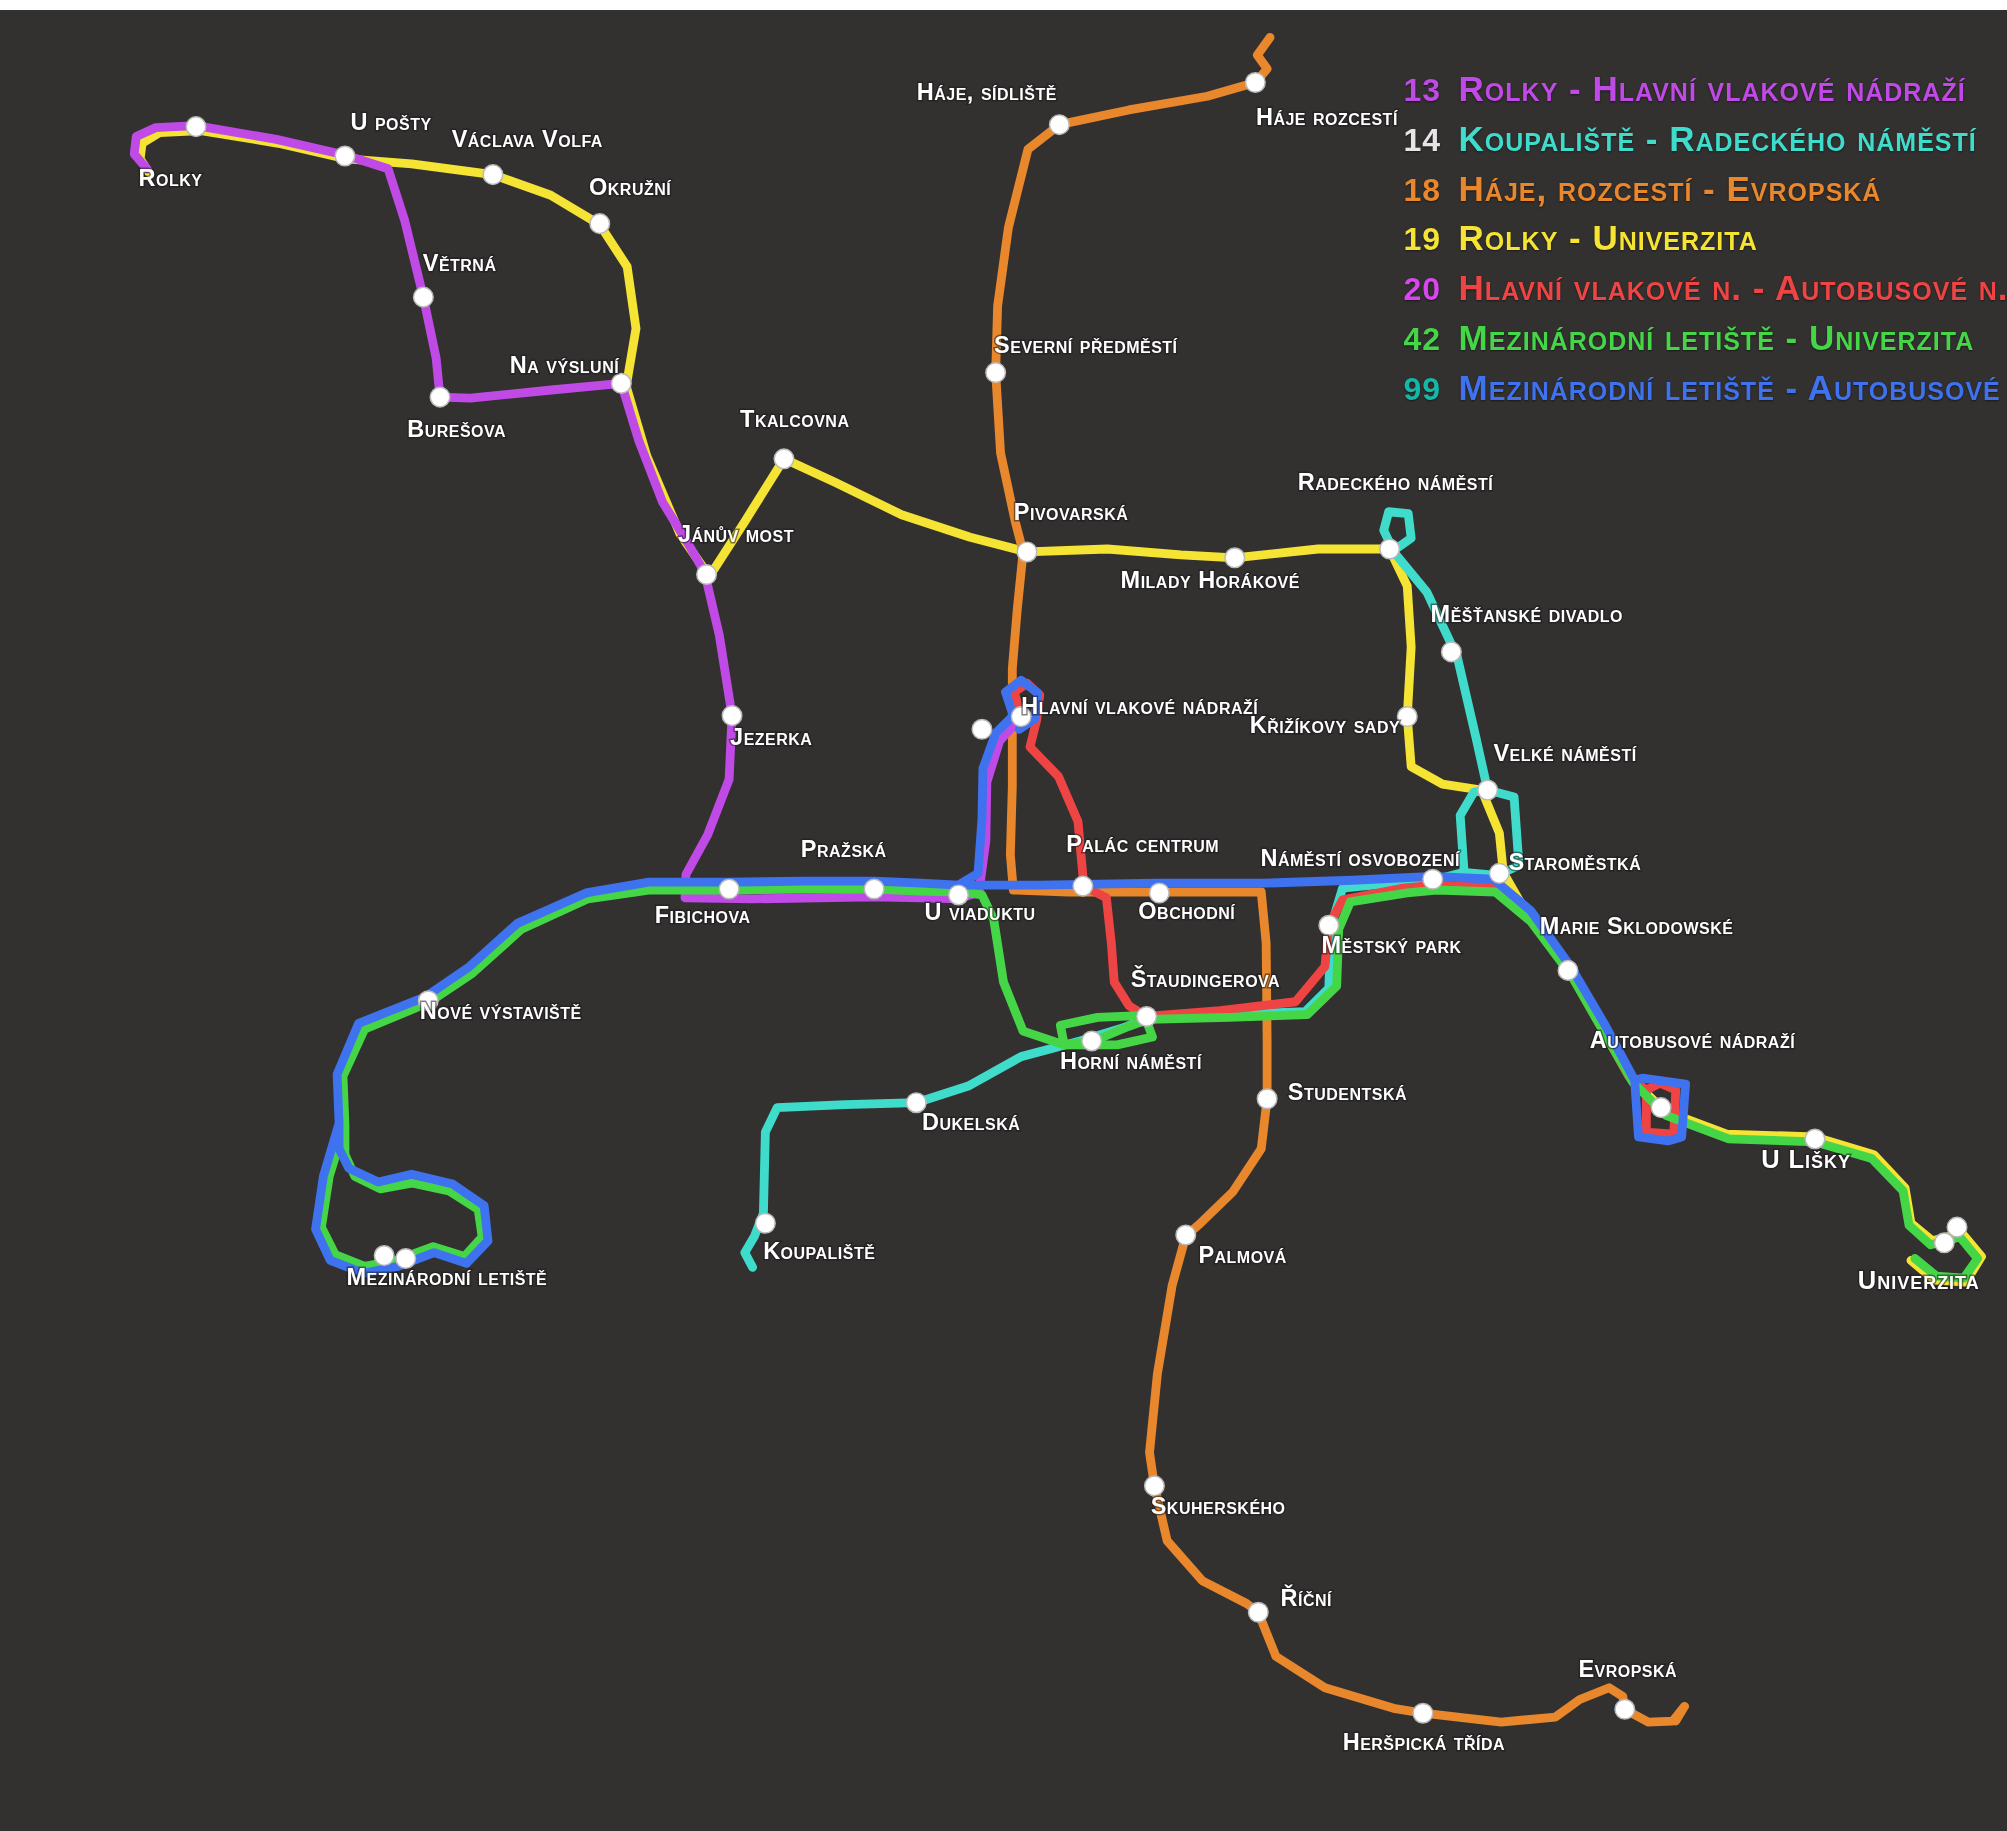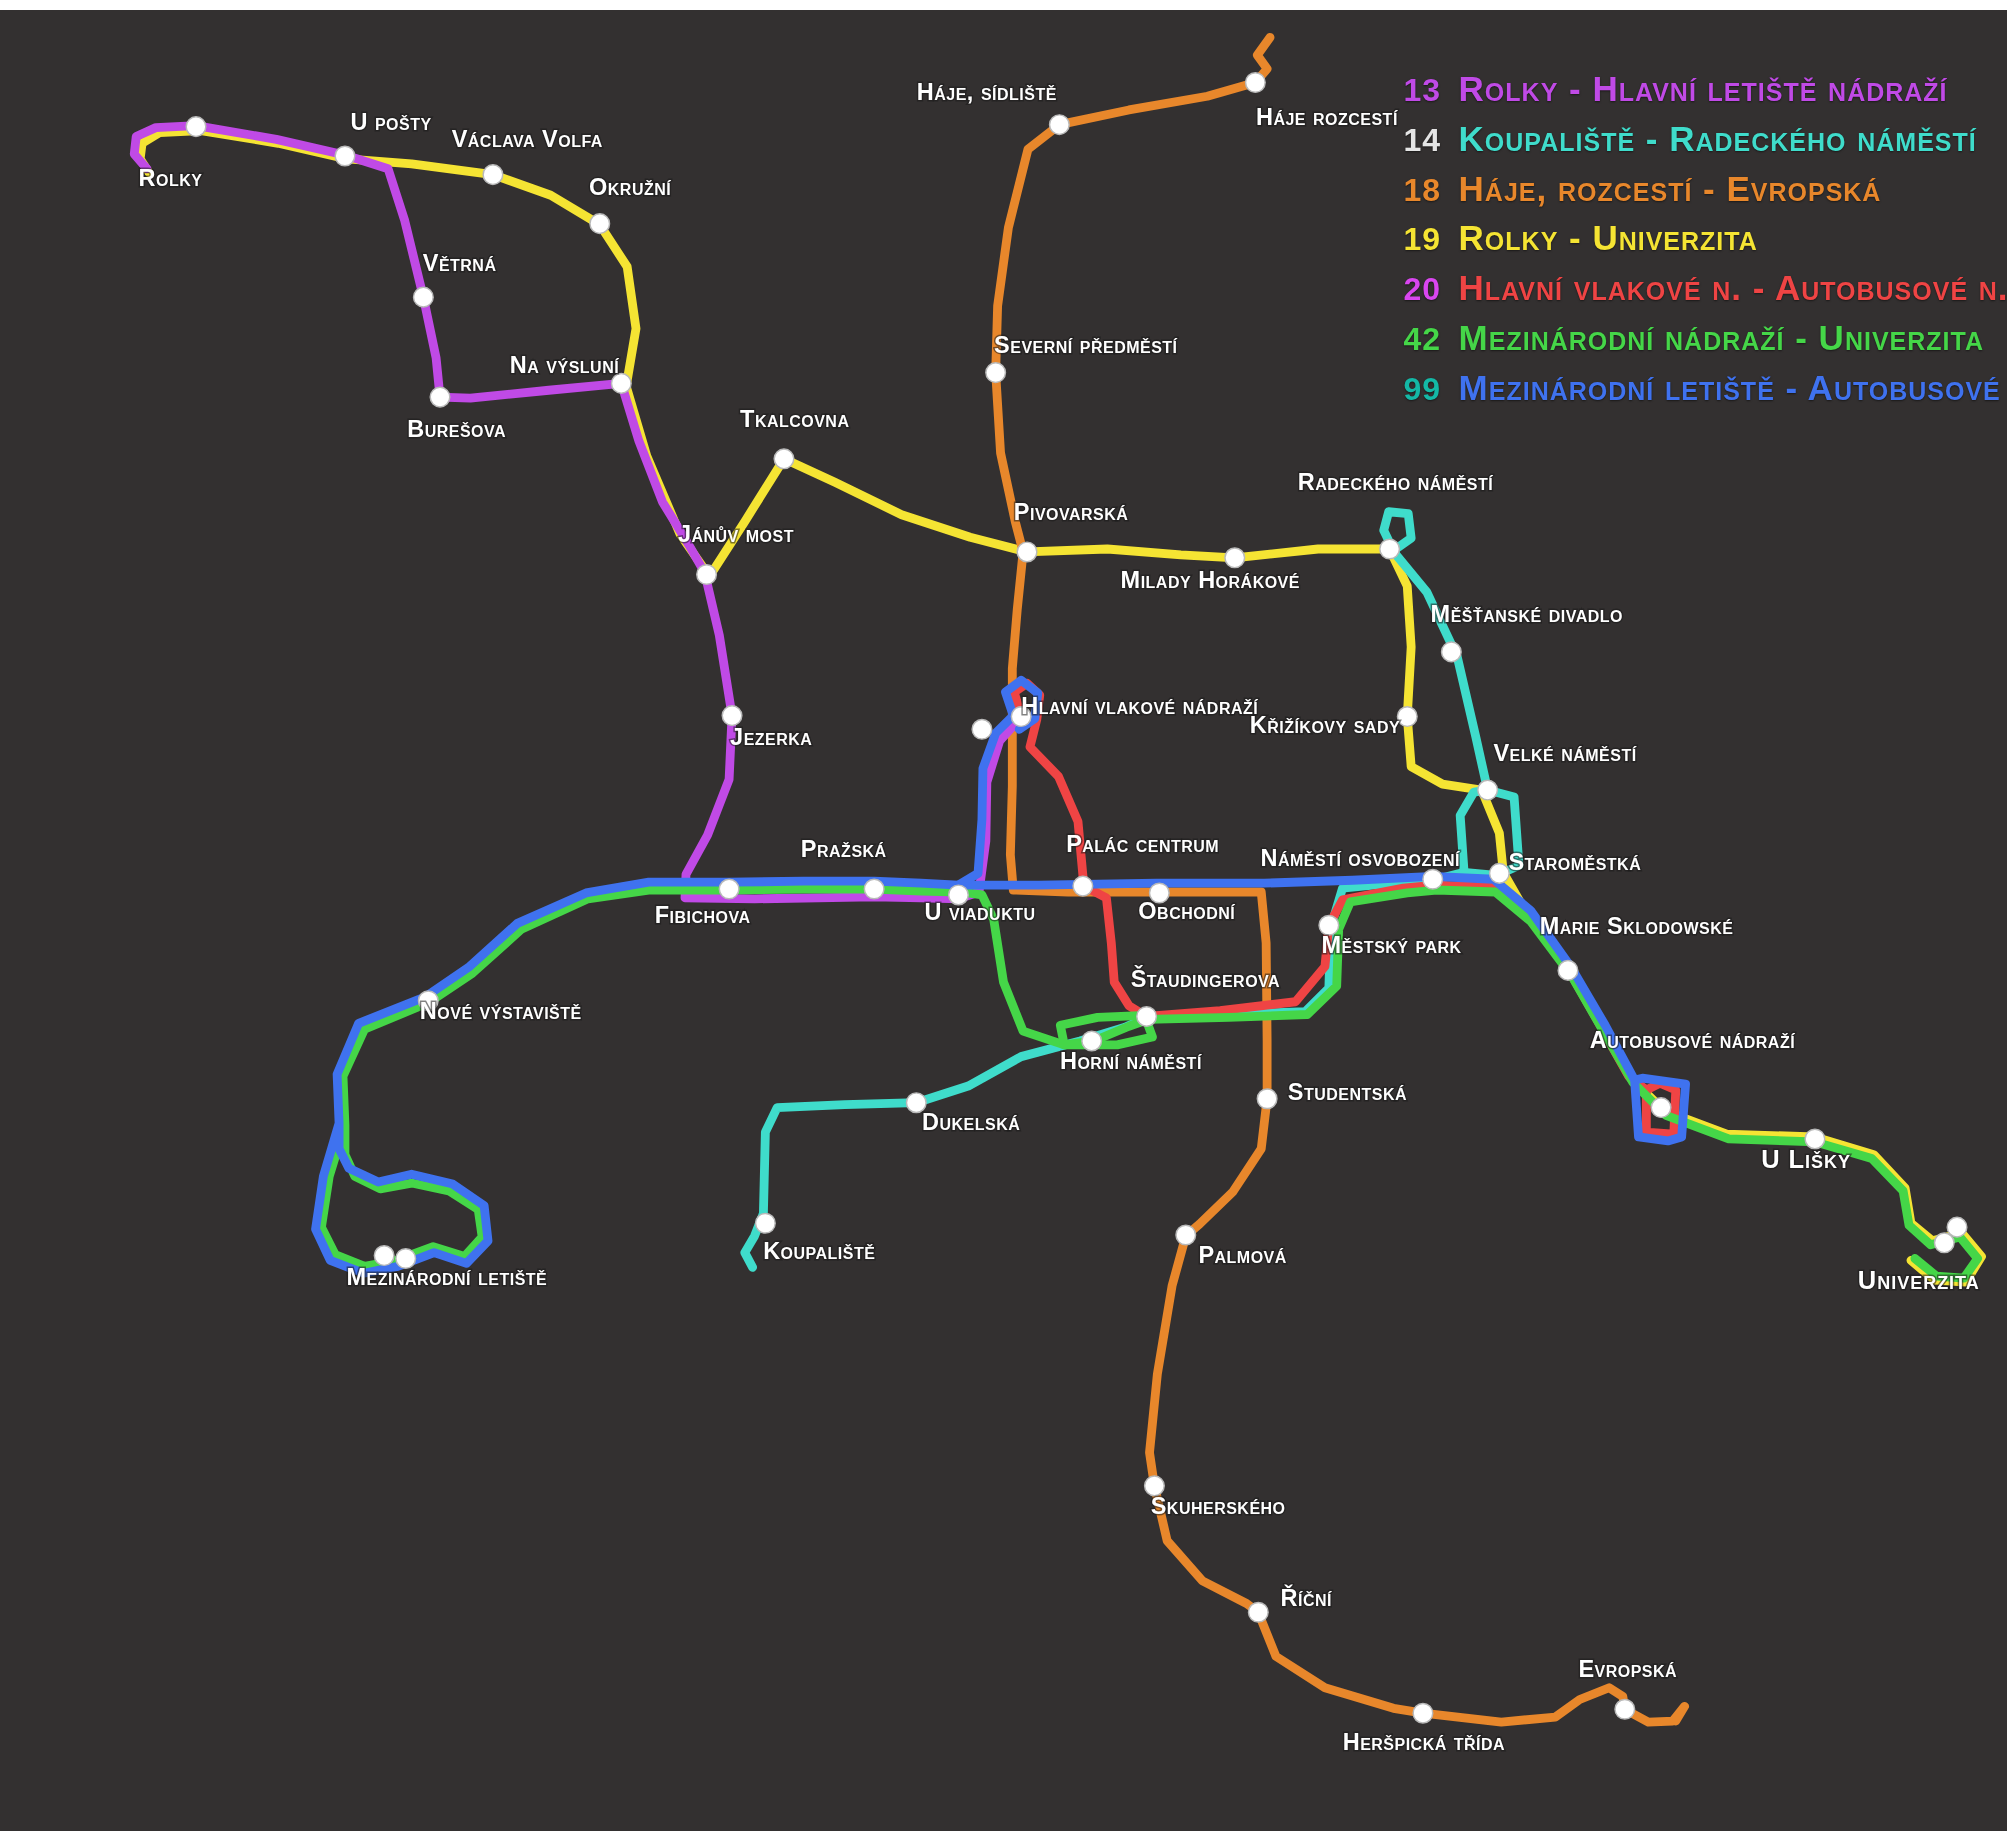--- a/index.html
+++ b/index.html
@@ -149,41 +149,41 @@
         <text x="1958" y="1315" class="stlabel bold">Univerzita</text>
         <text x="1243" y="1545" class="stlabel">Skuherského</text>
         <text x="1333" y="1639" class="stlabel">Říční</text>
         <text x="1453" y="1786" class="stlabel">Heršpická třída</text>
         <text x="1661" y="1711" class="stlabel">Evropská</text>
       </g>
     </svg>
   <div id="legend">
       <div class="legend-row">
         <span class="legend-num" style="color: rgb(192, 74, 230);">13</span>
-        <span class="legend-name" style="color: rgb(192, 74, 230);">Rolky - Hlavní letiště nádraží</span>
+        <span class="legend-name" style="color: rgb(192, 74, 230);">Rolky - Hlavní vlakové nádraží</span>
       </div>
       <div class="legend-row">
         <span class="legend-num" style="color: #e5e5e5;">14</span>
         <span class="legend-name" style="color: rgb(63, 220, 203);">Koupaliště - Radeckého náměstí</span>
       </div>
       <div class="legend-row">
         <span class="legend-num" style="color: rgb(232, 135, 43);">18</span>
         <span class="legend-name" style="color: rgb(232, 135, 43);">Háje, rozcestí - Evropská</span>
       </div>
       <div class="legend-row">
         <span class="legend-num" style="color: rgb(245, 228, 51);">19</span>
         <span class="legend-name" style="color: rgb(245, 228, 51);">Rolky - Univerzita</span>
       </div>
       <div class="legend-row">
         <span class="legend-num" style="color: #d946ef;">20</span>
         <span class="legend-name" style="color: rgb(239, 68, 68);">Hlavní vlakové n. - Autobusové n.</span>
       </div>
       <div class="legend-row">
         <span class="legend-num" style="color: rgb(69, 214, 72);">42</span>
-        <span class="legend-name" style="color: rgb(69, 214, 72);">Mezinárodní nádraží - Univerzita</span>
+        <span class="legend-name" style="color: rgb(69, 214, 72);">Mezinárodní letiště - Univerzita</span>
       </div>
       <div class="legend-row">
         <span class="legend-num" style="color: #14b8a6;">99</span>
         <span class="legend-name" style="color: rgb(63, 114, 239);">Mezinárodní letiště - Autobusové n.</span>
       </div>
     </div>
 </div>
 
 
 </body></html>

